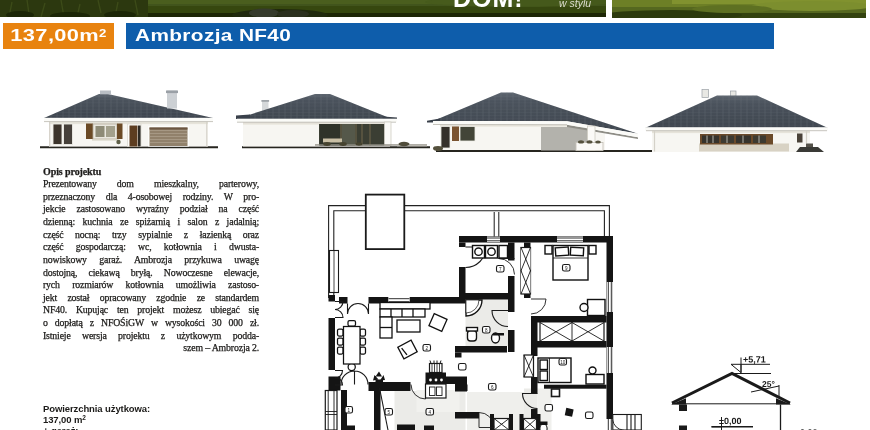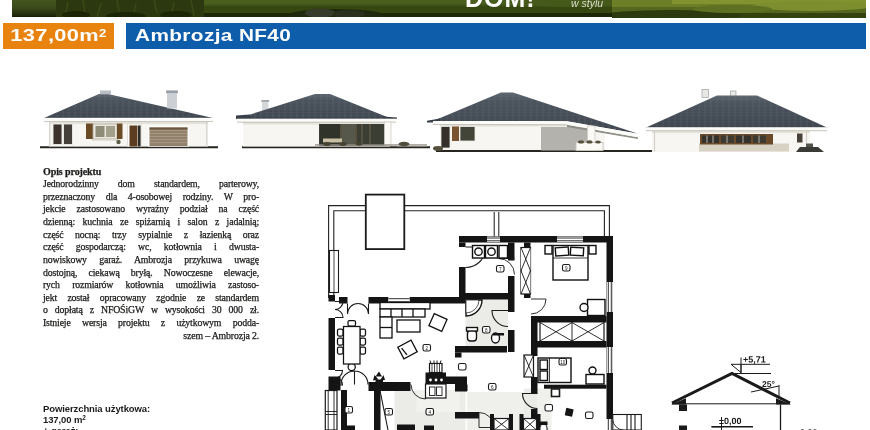--- a/index.html
+++ b/index.html
@@ -1,32 +1,32 @@
 <!DOCTYPE html>
 <html><head>
 <meta charset="utf-8">
 <style>
 html,body{margin:0;padding:0;background:#fff;}
 #page{position:relative;width:870px;height:430px;overflow:hidden;background:#fff;
   font-family:"Liberation Sans",sans-serif;}
 .abs{position:absolute;}
 
-#photo1{left:12px;top:0;width:606px;height:17px;overflow:hidden;
-  background:linear-gradient(180deg,#46561f 0%,#3a4a1a 45%,#232e0d 85%,#151d06 100%);padding-left:44px;}
+#photo1{left:0;top:0;width:606px;height:17px;overflow:hidden;
+  background:linear-gradient(180deg,#46561f 0%,#3a4a1a 45%,#232e0d 85%,#151d06 100%);}
 #photo2{left:612px;top:0;width:254px;height:18px;overflow:hidden;
   background:linear-gradient(168deg,#8e9c3a 0%,#67761f 35%,#4c5c18 65%,#2a370f 100%);}
 #dom{position:absolute;left:453px;top:-16px;color:#fff;font-weight:bold;
   font-size:25px;letter-spacing:1px;}
 #wstylu{position:absolute;left:559px;top:-3px;color:#ddddcf;font-style:italic;
   font-size:10.5px;}
 
 #bandO{left:3px;top:23px;width:111px;height:26px;background:#e8830f;color:#fff;
   font-weight:bold;font-size:16.5px;text-align:center;line-height:25px;}
 #bandO .sc{display:inline-block;transform:scaleX(1.32);transform-origin:50% 50%;letter-spacing:0.3px;}
-#bandB{left:126px;top:23px;width:740px;height:26px;background:#0e5dab;color:#fff;
+#bandB{left:126px;top:23px;width:648px;height:26px;background:#0e5dab;color:#fff;
   font-weight:bold;font-size:16.5px;line-height:25px;}
 #bandB .sc{display:inline-block;transform:scaleX(1.26);transform-origin:0 50%;margin-left:9px;letter-spacing:0.3px;}
 sup.m2{font-size:10px;vertical-align:4px;letter-spacing:0;line-height:0;}
 
 #opis{left:43px;top:165.5px;width:216px;color:#1c1b19;font-size:9.8px;line-height:12.62px;letter-spacing:-0.15px;font-family:Liberation Serif, serif;-webkit-text-stroke:0.25px #1c1b19;}
 #opis h3{margin:0;font-size:10px;font-weight:bold;letter-spacing:-0.1px;}
 #opis .j{text-align:justify;text-align-last:justify;white-space:nowrap;}
 #opis .l{text-align:right;}
 #areas{left:43px;top:403px;width:212px;color:#1c1b19;font-size:9.5px;line-height:11.2px;
   font-weight:bold;letter-spacing:-0.1px;}
@@ -75,30 +75,31 @@
       <ellipse cx="200" cy="6" rx="60" ry="5" fill="#7c8e2e"></ellipse>
       <ellipse cx="60" cy="15" rx="70" ry="5" fill="#2c3a0d"></ellipse>
       <ellipse cx="120" cy="9" rx="40" ry="4" fill="#5e7022"></ellipse>
     </svg>
   </div>
   <div class="abs" id="bandO"><span class="sc">137,00m<sup class="m2">2</sup></span></div>
   <div class="abs" id="bandB"><span class="sc">Ambrozja NF40</span></div>
 
   <div class="abs" id="opis">
     <h3>Opis projektu</h3>
-    <div class="j">Jednorodzinny dom standardem, parterowy,</div>
+    <div class="j">Prezentowany dom mieszkalny, parterowy,</div>
     <div class="j">przeznaczony dla 4-osobowej rodziny. W pro-</div>
     <div class="j">jekcie zastosowano wyraźny podział na część</div>
     <div class="j">dzienną: kuchnia ze spiżarnią i salon z jadalnią;</div>
     <div class="j">część nocną: trzy sypialnie z łazienką oraz</div>
     <div class="j">część gospodarczą: wc, kotłownia i dwusta-</div>
     <div class="j">nowiskowy garaż. Ambrozja przykuwa uwagę</div>
     <div class="j">dostojną, ciekawą bryłą. Nowoczesne elewacje,</div>
     <div class="j">rych rozmiarów kotłownia umożliwia zastoso-</div>
     <div class="j">jekt został opracowany zgodnie ze standardem</div>
+    <div class="j">NF40. Kupując ten projekt możesz ubiegać się</div>
     <div class="j">o dopłatą z NFOŚiGW w wysokości 30 000 zł.</div>
     <div class="j">Istnieje wersja projektu z użytkowym podda-</div>
     <div class="l">szem – Ambrozja 2.</div>
   </div>
   <div class="abs" id="areas">
     <div class="row">
         <span>Powierzchnia użytkowa:</span>
         <span>137,00 m<sup class="m2" style="font-size:6.5px;vertical-align:3px">2</sup></span>
       </div>
     <div class="row">

